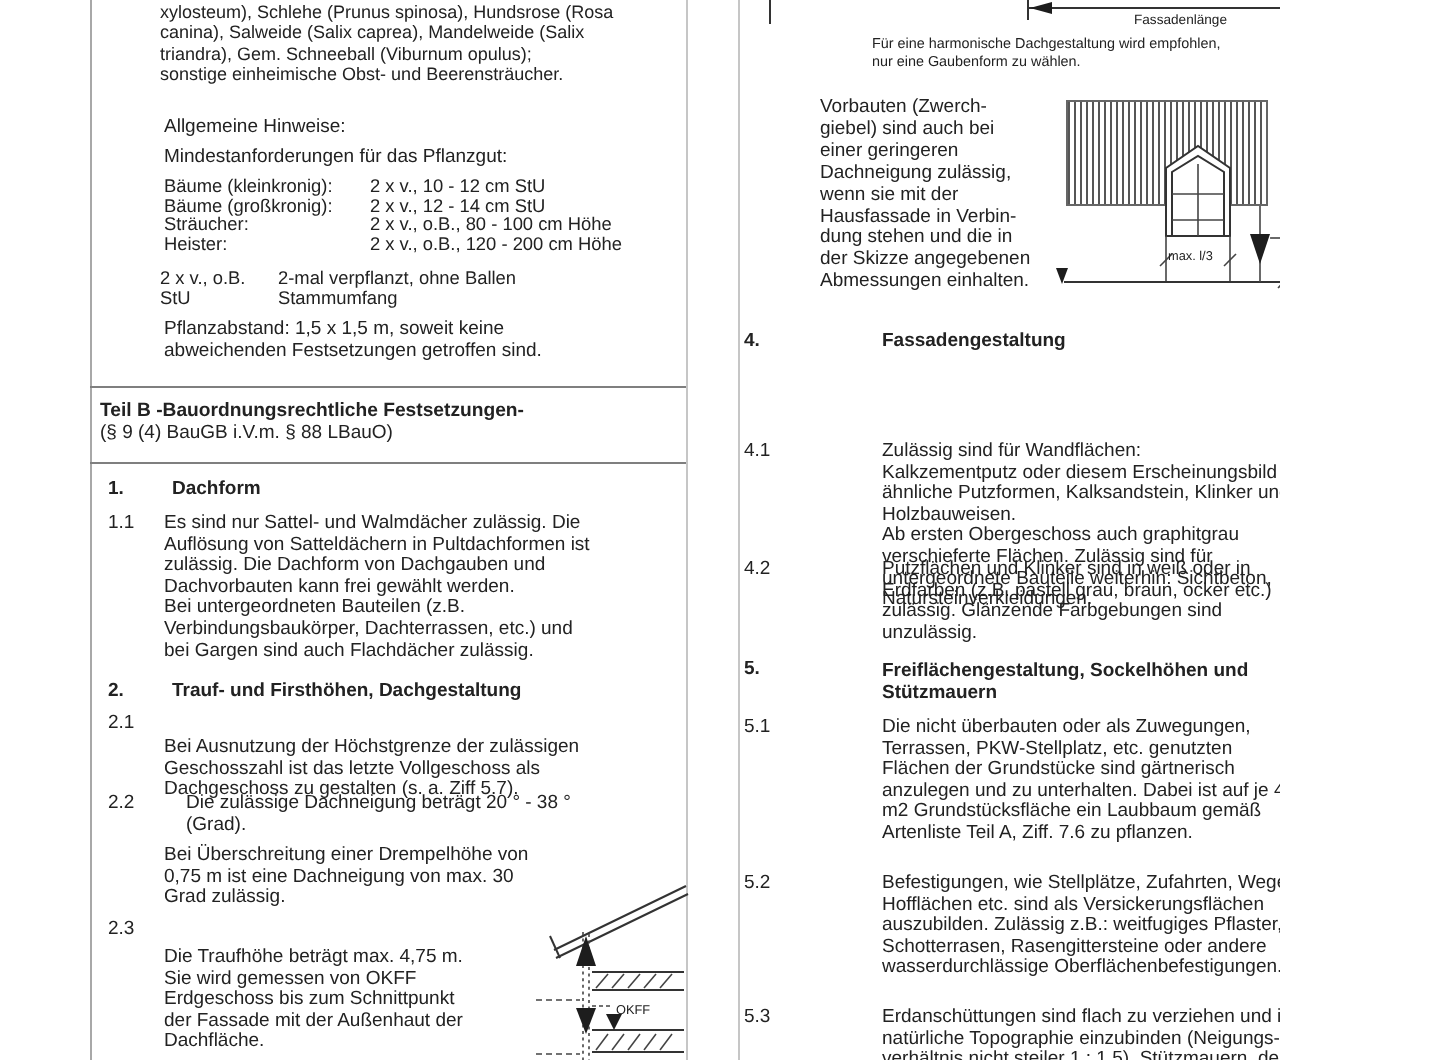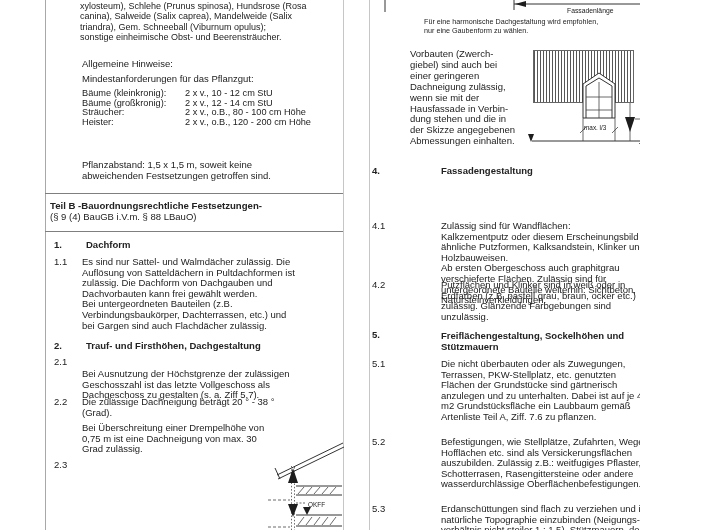--- a/index.html
+++ b/index.html
@@ -62,20 +62,28 @@
       <span class="lab">Bäume (großkronig):</span><span>2 x v., 12 - 14 cm StU</span>
     </div>
     <div class="reqrow">
       <span class="lab">Sträucher:</span><span>2 x v., o.B., 80 - 100 cm Höhe</span>
     </div>
     <div class="reqrow">
       <span class="lab">Heister:</span><span>2 x v., o.B., 120 - 200 cm Höhe</span>
     </div>
   </div>
 
+  <div class="abbtable">
+    <div class="abbrow">
+      <span class="lab">2 x v., o.B.</span><span>2-mal verpflanzt, ohne Ballen</span>
+    </div>
+    <div class="abbrow">
+      <span class="lab">StU</span><span>Stammumfang</span>
+    </div>
+  </div>
 
   <div class="tb" style="left:82px;top:160px;">Pflanzabstand: 1,5 x 1,5 m, soweit keine
 abweichenden Festsetzungen getroffen sind.</div>
 
   <div class="hrule" style="left:45px;top:193px;width:298px;"></div>
   <div class="tb b" style="left:50px;top:201px;width:290px;font-size:9.6px;">Teil B  -Bauordnungsrechtliche Festsetzungen-</div>
   <div class="tb" style="left:50px;top:212px;width:290px;">(§ 9 (4) BauGB i.V.m. § 88 LBauO)</div>
   <div class="hrule" style="left:45px;top:231px;width:298px;"></div>
 
   <div class="clause cl h" style="left:45px;top:240px;">
@@ -96,31 +104,36 @@
   <div class="clause cl h" style="left:45px;top:341px;">
     <span class="cnum b">2.</span>
     <div class="ctext b" style="width:260px;">Trauf- und Firsthöhen, Dachgestaltung</div>
   </div>
   <div class="clause cl" style="left:45px;top:357px;">
     <span class="cnum">2.1</span>
     <div class="ctext" style="width:262px;margin-top:12px;">Bei Ausnutzung der Höchstgrenze der zulässigen
 Geschosszahl ist das letzte Vollgeschoss als
 Dachgeschoss zu gestalten (s. a. Ziff 5.7).</div>
   </div>
-  <div class="clause cl" style="left:45px;top:397px;">
+  <div class="clause cl" style="left:45px;top:397px;padding-left:11px;">
     <span class="cnum">2.2</span>
     <div class="ctext" style="width:262px;">Die zulässige Dachneigung beträgt 20 ° - 38 °
 (Grad).</div>
   </div>
   <div class="tb" style="left:82px;top:423px;width:230px;">Bei Überschreitung einer Drempelhöhe von
 0,75 m ist eine Dachneigung von max. 30
 Grad zulässig.</div>
   <div class="clause cl" style="left:45px;top:460px;">
     <span class="cnum">2.3</span>
   </div>
+  <div class="tb" style="left:82px;top:474px;width:175px;">Die Traufhöhe beträgt max. 4,75 m.
+Sie wird gemessen von OKFF
+Erdgeschoss bis zum Schnittpunkt
+der Fassade mit der Außenhaut der
+Dachfläche.</div>
 
   <svg style="left:260px;top:435px;" width="88" height="95" viewBox="0 0 88 95">
     <line class="ln" x1="17" y1="40" x2="83" y2="8"></line>
     <line class="ln" x1="18" y1="44" x2="84" y2="12"></line>
     <line class="ln" x1="15" y1="33" x2="20" y2="44"></line>
     <line class="thin" x1="31.5" y1="31" x2="31.5" y2="95" stroke-dasharray="1.5,1.8"></line>
     <line class="thin" x1="34.5" y1="32" x2="34.5" y2="95" stroke-dasharray="1.5,1.8"></line>
     <polygon class="fillb" points="28,48 38,48 33,33"></polygon>
     <polygon class="fillb" points="28,69 38,69 33,82"></polygon>
     <line class="ln" x1="36" y1="51" x2="82" y2="51"></line>
@@ -147,21 +160,21 @@
   <svg style="left:375px;top:0;" width="295" height="14" viewBox="0 0 295 14">
     <line class="ln" x1="10" y1="0" x2="10" y2="12"></line>
     <line class="ln" x1="139" y1="0" x2="139" y2="10"></line>
     <line class="ln" x1="283" y1="0" x2="283" y2="10"></line>
     <line class="ln" x1="139" y1="4" x2="283" y2="4"></line>
     <polygon class="fillb" points="140,4 151,1 151,7"></polygon>
     <polygon class="fillb" points="282,4 271,1 271,7"></polygon>
   </svg>
   <div class="dimlabel" style="left:567px;top:7px;">Fassadenlänge</div>
 
-  <div class="tb small" style="left:424px;top:17px;width:220px;">Für eine harmonische Dachgestaltung wird empfohlen,
+  <div class="tb small" style="left:436px;top:17px;width:220px;">Für eine harmonische Dachgestaltung wird empfohlen,
 nur eine Gaubenform zu wählen.</div>
 
   <div class="tb" style="left:410px;top:49px;width:130px;line-height:10.9px;">Vorbauten (Zwerch-
 giebel) sind auch bei
 einer geringeren
 Dachneigung zulässig,
 wenn sie mit der
 Hausfassade in Verbin-
 dung stehen und die in
 der Skizze angegebenen

